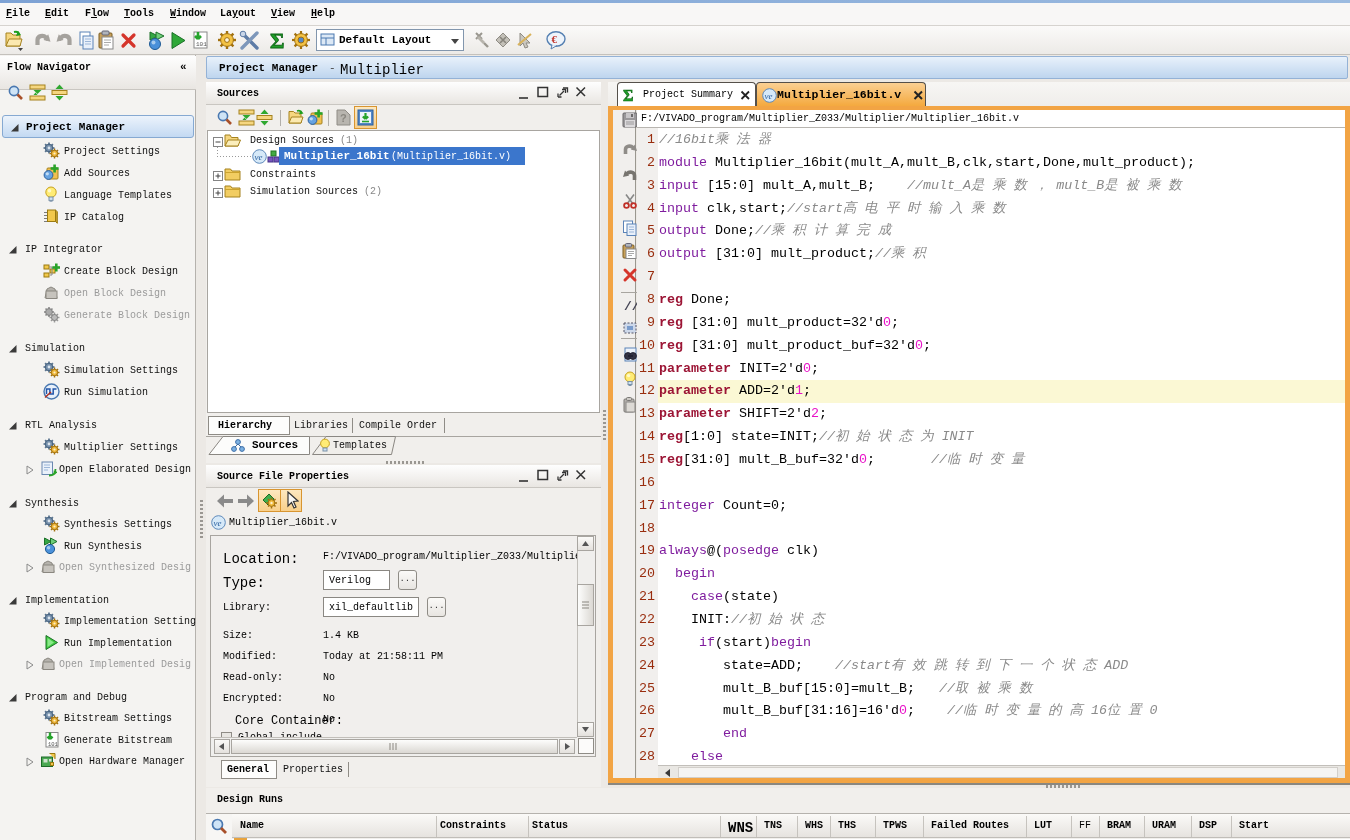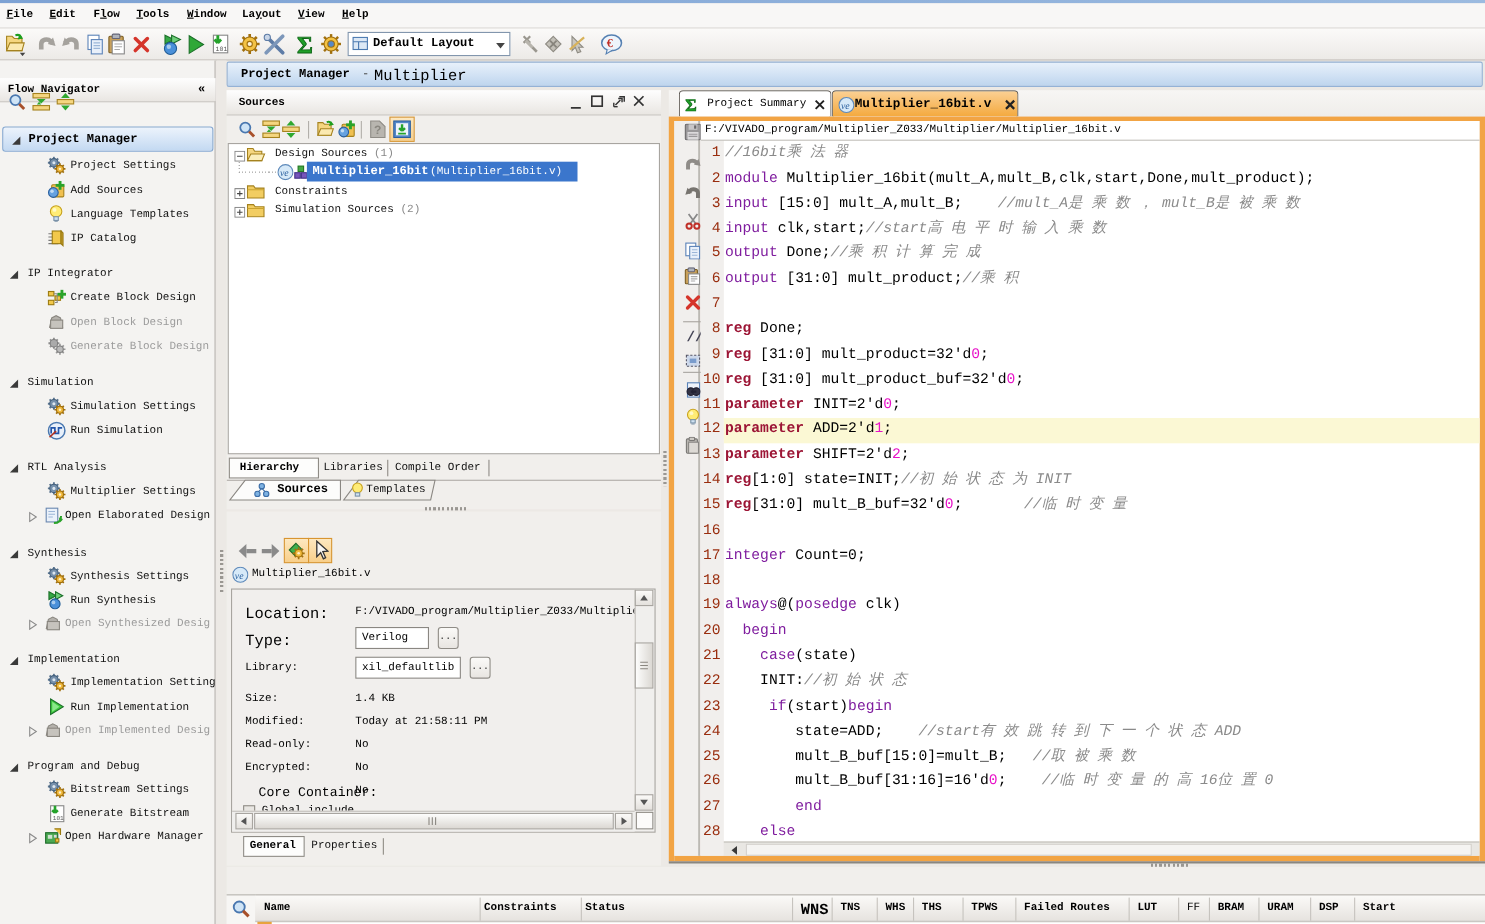--- a/index.html
+++ b/index.html
@@ -131,21 +131,21 @@
     </svg>
   <div class="tooliconsep" style="left:540px"></div>
   <svg class="abs" style="left:546px;top:5px" width="22" height="19">
     <ellipse cx="10" cy="8" rx="9" ry="7.2" fill="#eef4fb" stroke="#5580b2" stroke-width="1.4"></ellipse>
     <path d="M6,14 L5,18 L11,14.5" fill="#eef4fb" stroke="#5580b2"></path>
     <text x="5.5" y="12" font-size="11" font-weight="bold" fill="#c03028" font-family="Liberation Serif">€</text>
   </svg>
 </div>
 
 <div id="flownav" class="abs" style="left:0;top:55px;width:196px;height:785px;background:#f4f3f1;border-right:1px solid #b5b2ad">
-<div class="panelhead abs" style="left:0;top:16px;width:196px;height:22px">
+<div class="panelhead abs" style="left:0;top:1px;width:196px;height:34px">
   <div class="abs" style="left:7px;top:6px;font-weight:bold;font-size:10px">Flow Navigator</div>
   <div class="abs" style="left:180px;top:5px;font-size:11px;font-weight:bold">«</div>
 </div>
 <svg class="abs" style="left:7px;top:29px" width="17" height="17">
       <circle cx="7" cy="7" r="4.6" fill="#cfe4f6" stroke="#4a78b0" stroke-width="1.6"></circle>
       <path d="M10.5,10.5 L15,15" stroke="#a8502a" stroke-width="2.6"></path>
     </svg>
 <svg class="abs" style="left:29px;top:29px" width="17" height="17">
       <rect x="1" y="1" width="15" height="4" fill="#f5d680" stroke="#a5821e"></rect>
       <rect x="1" y="12" width="15" height="4" fill="#f5d680" stroke="#a5821e"></rect>
@@ -615,20 +615,37 @@
       <path d="M32,8 L29,11 M32,8 L35,11" stroke="#3c6ea8"></path>
   <circle cx="119" cy="7.5" r="4.4" fill="#ffec75" stroke="#c8a21e"></circle>
       <rect x="117" y="12" width="4" height="3" fill="#cfe2f2" stroke="#7a92a8"></rect>
 </svg>
 <div class="abs" style="left:46px;top:357px;font-size:11px;font-weight:bold">Sources</div>
 <div class="abs ui" style="left:127px;top:358px">Templates</div>
 </div>
 <div class="abs" style="left:386px;top:461px;width:38px;height:3px;background:repeating-linear-gradient(90deg,#9a9792 0 2px,transparent 2px 4px)"></div>
 
 <div id="sfp" class="abs" style="left:206px;top:465px;width:395px;height:322px;background:#f1efec">
+<div class="panelhead abs" style="left:0;top:0;width:395px;height:23px">
+  <div class="abs" style="left:11px;top:6px;font-weight:bold;font-size:10px">Source File Properties</div>
+  <svg class="abs" style="left:312px;top:8px" width="12" height="10">
+        <path d="M1,8 h9" stroke="#333" stroke-width="1.6"></path>
+      </svg>
+      <svg class="abs" style="left:331px;top:4px" width="12" height="12">
+        <rect x="1" y="1.5" width="9.5" height="9" fill="none" stroke="#333" stroke-width="1.5"></rect>
+      </svg>
+      <svg class="abs" style="left:351px;top:4px" width="12" height="12">
+        <path d="M1,11 v-3.5 M1,11 h3.5 M2.5,9.5 L7,5" stroke="#333" stroke-width="1.3" fill="none"></path>
+        <path d="M5,3.5 h3.5 V7" stroke="#333" stroke-width="1.3" fill="none"></path>
+        <path d="M6,2 L10.5,2 L10.5,6.5" stroke="#333" stroke-width="1.3" fill="none"></path>
+      </svg>
+      <svg class="abs" style="left:369px;top:4px" width="12" height="12">
+        <path d="M1.5,1.5 L10,10 M10,1.5 L1.5,10" stroke="#333" stroke-width="1.5"></path>
+      </svg>
+</div>
 <svg class="abs" style="left:10px;top:28px" width="18" height="16">
       <path d="M8,8 L17,8" stroke="#8a8a8a" stroke-width="4"></path>
       <path d="M8,1.5 L1,8 L8,14.5 Z" fill="#8a8a8a"></path>
     </svg>
 <svg class="abs" style="left:31px;top:28px" width="18" height="16">
       <path d="M1,8 L10,8" stroke="#8a8a8a" stroke-width="4"></path>
       <path d="M10,1.5 L17,8 L10,14.5 Z" fill="#8a8a8a"></path>
     </svg>
 <div class="abs" style="left:52px;top:24px;width:44px;height:23px;background:linear-gradient(#fde8c0,#f8cf8a);border:1px solid #d89530"></div>
 <div class="abs" style="left:74px;top:24px;width:1px;height:23px;background:#d89530"></div>
@@ -908,20 +925,23 @@
 
 <div class="abs" style="left:50px;top:683px;width:687px;height:13px;background:#e9e7e3;border-top:1px solid #c2bfba">
   <div class="abs" style="left:20px;top:1px;width:660px;height:11px;background:#f5f4f2;border:1px solid #d2cfca"></div>
   <svg class="abs" style="left:5px;top:2px" width="10" height="10">
         <path d="M7,1 L2,5 L7,9 Z" fill="#3a3a3a"></path>
       </svg>
 </div>
 </div>
 
 <div id="druns" class="abs" style="left:206px;top:788px;width:1144px;height:52px;background:#f1efec">
+<div class="abs" style="left:0;top:0;width:1144px;height:25px;background:#f1efec">
+  <div class="abs" style="left:11px;top:6px;font-size:10px;font-weight:bold">Design Runs</div>
+</div>
 <div class="abs" style="left:0;top:25px;width:26px;height:27px;background:#f7f6f4;border-top:1px solid #b5b2ad">
   <svg class="abs" style="left:4px;top:3px" width="18" height="18">
         <circle cx="7.5" cy="7.5" r="5" fill="#cfe4f6" stroke="#4a78b0" stroke-width="1.7"></circle>
         <path d="M11,11 L16,16" stroke="#a8502a" stroke-width="2.8"></path>
       </svg>
 </div>
 <div class="abs" style="left:26px;top:25px;width:1118px;height:25px;background:linear-gradient(#fbfaf8,#e6e3df);border-top:1px solid #b5b2ad;border-bottom:1px solid #c0bdb8">
 <div class="abs" style="left:8px;top:6px;font-size:10px;font-weight:bold;white-space:pre">Name</div>
 <div class="abs" style="left:208px;top:6px;font-size:10px;font-weight:bold;white-space:pre">Constraints</div>
 <div class="abs" style="left:300px;top:6px;font-size:10px;font-weight:bold;white-space:pre">Status</div>

